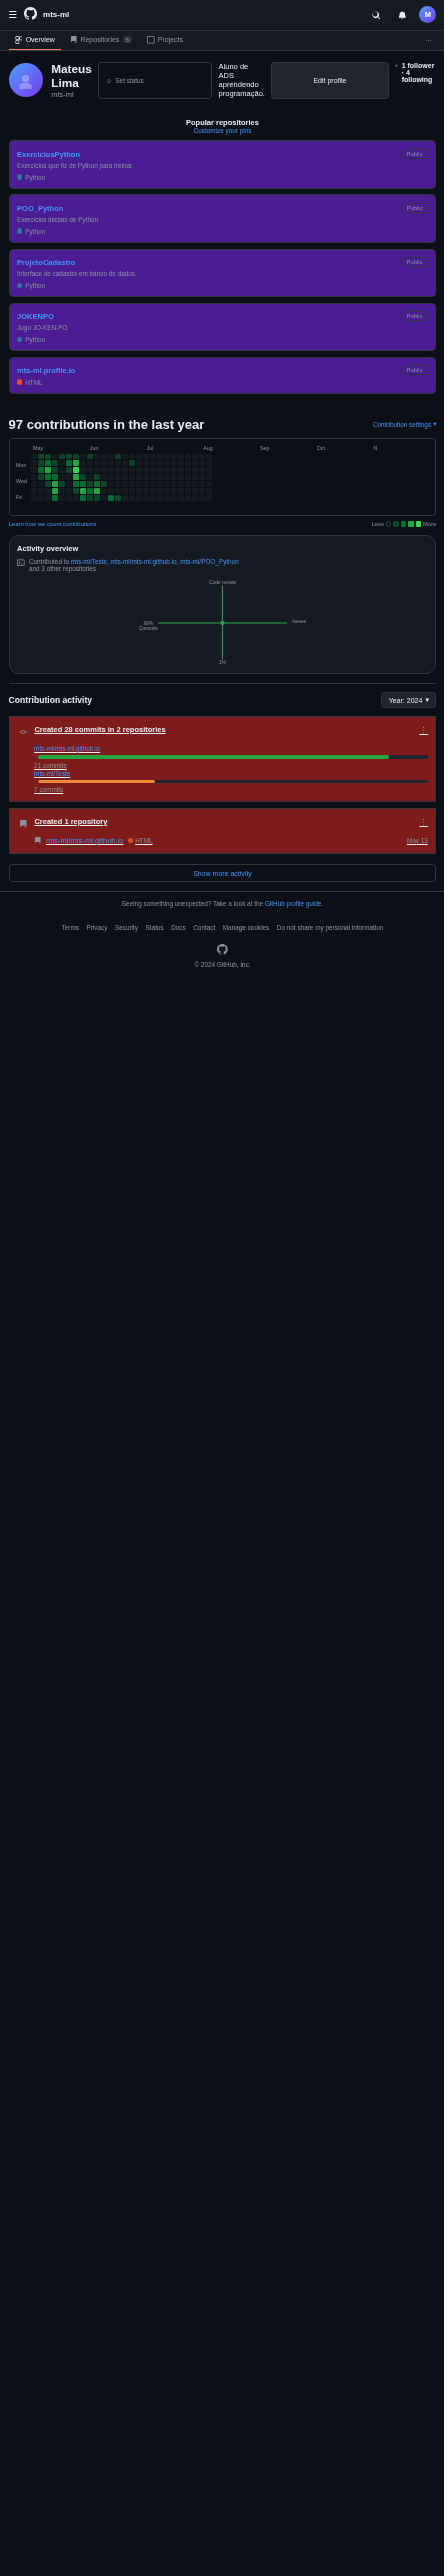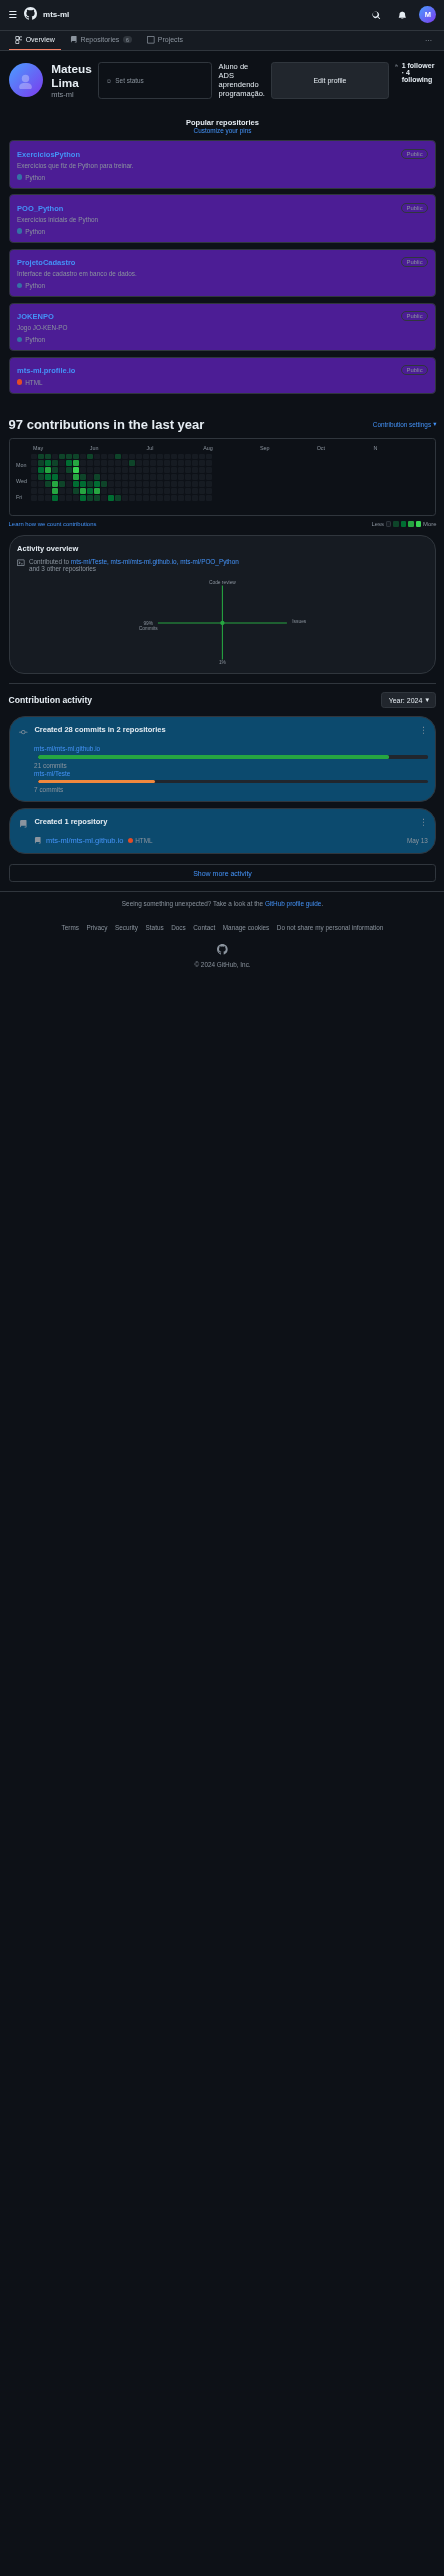--- a/index.html
+++ b/index.html
@@ -318,21 +318,21 @@
       gap: 1.6px;
     }
     .legend-cell {
       width: 5.9px;
       height: 5.9px;
       border-radius: 1.1px;
     }
     
     .activity-overview {
       border: 0.5px solid #30363d;
-      border-radius: 15px;
+      border-radius: 10px;
       padding: 7.5px;
       margin: 0 8.6px 8.6px;
       background: #161b22;
     }
     .activity-title {
       font-size: 7.5px;
       font-weight: 600;
       color: #e6edf3;
       margin-bottom: 5.4px;
     }
@@ -393,24 +393,25 @@
     .month-heading {
       font-size: 7.5px;
       font-weight: 600;
       color: #e6edf3;
       margin-bottom: 6.4px;
       padding-bottom: 4.3px;
       border-bottom: 0.5px solid #30363d;
     }
     .activity-card {
       border: 0.5px solid #30363d;
-      border-radius: 16px;
+      border-radius: 0;
       padding: 7.5px;
       margin-bottom: 6.4px;
-      background: #0c4a6e;
+      background: #7f1d1d;
+      text-decoration: underline;
     }
     .activity-card-header {
       display: flex;
       justify-content: space-between;
       align-items: flex-start;
       margin-bottom: 5.4px;
     }
     .activity-card-left {
       display: flex;
       align-items: flex-start;

